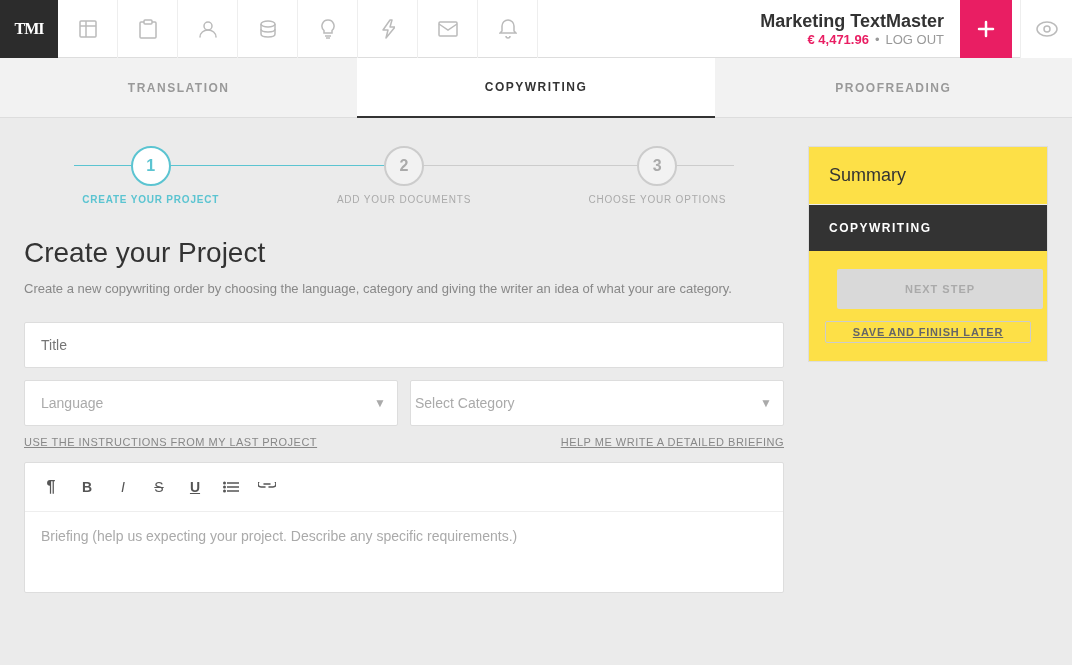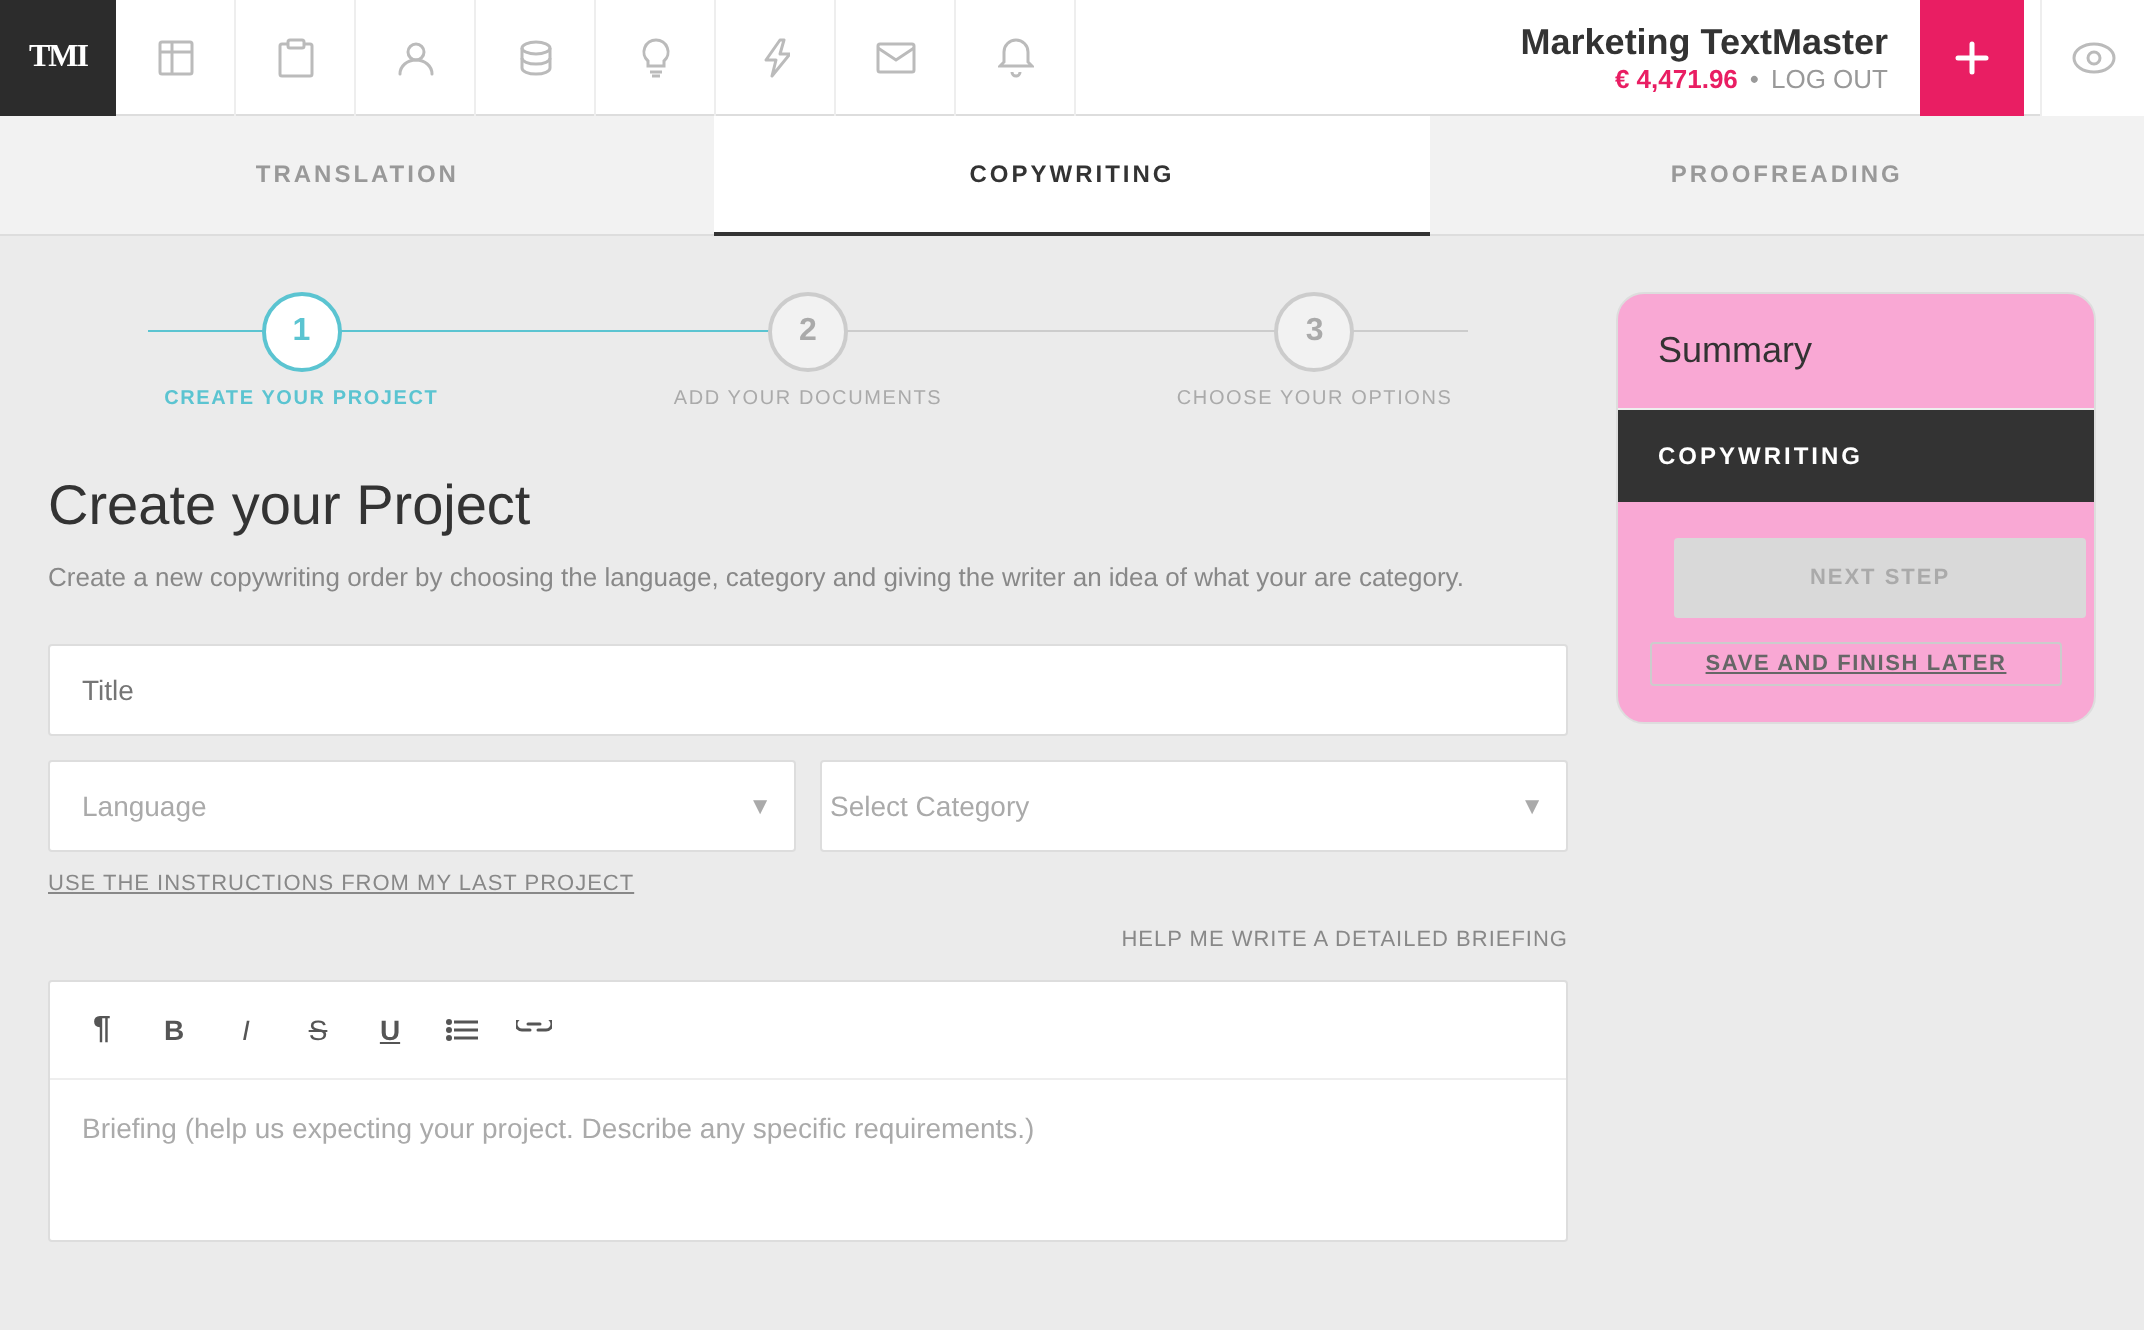--- a/index.html
+++ b/index.html
@@ -83,21 +83,21 @@
     </div>
     <div style="width:52px; height:58px; background:#fff; display:flex; align-items:center; justify-content:center; cursor:pointer; flex-shrink:0; border-left:1px solid #eee;">
       <svg width="22" height="16" viewBox="0 0 22 16" fill="none">
           <ellipse cx="11" cy="8" rx="10" ry="7" stroke="#bbb" stroke-width="1.5"></ellipse>
           <circle cx="11" cy="8" r="3" stroke="#bbb" stroke-width="1.5"></circle>
         </svg>
     </div>
   </div>
 </div>
 
-<div style="display:flex; background:#f2f2f2; border-bottom:1px solid #ddd;">
+<div style="display:flex; background:#f2f2f2; border-bottom:1px solid #ddd;align-items:center;">
   <div style="flex:1; text-align:center; padding:22px 16px; font-size:12px; font-weight:600; letter-spacing:1.5px; color:#999; cursor:pointer; background:#f2f2f2;">
     <span>TRANSLATION</span>
   </div>
   <div style="flex:1; text-align:center; padding:22px 16px; font-size:12px; font-weight:600; letter-spacing:1.5px; color:#333; cursor:pointer; background:#fff; border-bottom:2px solid #333; margin-bottom:-1px;">
     <span>COPYWRITING</span>
   </div>
   <div style="flex:1; text-align:center; padding:22px 16px; font-size:12px; font-weight:600; letter-spacing:1.5px; color:#999; cursor:pointer; background:#f2f2f2;">
     <span>PROOFREADING</span>
   </div>
 </div>
@@ -153,21 +153,21 @@
         <select style="width:100%; padding:14px 36px 14px 4px; border:1px solid #ddd; border-radius:2px; font-size:14px; color:#aaa; background:#fff; appearance:none; cursor:pointer; outline:none;">
           <option>Select Category</option>
         </select>
         <span style="position:absolute; right:12px; top:50%; transform:translateY(-50%); color:#aaa; pointer-events:none; font-size:12px;">▼</span>
       </div>
     </div>
 
     
     <div style="display:flex; justify-content:space-between; margin-bottom:14px;">
       <span style="font-size:11px; color:#888; text-decoration:underline; text-transform:uppercase; letter-spacing:0.5px; cursor:pointer;">USE THE INSTRUCTIONS FROM MY LAST PROJECT</span>
-      <span style="font-size:11px; color:#888; text-transform:uppercase; letter-spacing:0.5px; cursor:pointer;margin-top:28px;">HELP ME WRITE A DETAILED BRIEFING</span>
+      <span style="font-size:11px; color:#888; text-decoration:underline; text-transform:uppercase; letter-spacing:0.5px; cursor:pointer;">HELP ME WRITE A DETAILED BRIEFING</span>
     </div>
 
     
     <div style="border:1px solid #ddd; border-radius:2px; background:#fff;">
       <div style="display:flex; gap:4px; padding:8px 10px; border-bottom:1px solid #eee; align-items:center;">
         <button style="width:32px; height:32px; display:flex; align-items:center; justify-content:center; cursor:pointer; border-radius:2px; font-size:16px; color:#555; font-weight:600; background:transparent; border:none; font-style:normal;">¶</button>
         <button style="width:32px; height:32px; display:flex; align-items:center; justify-content:center; cursor:pointer; border-radius:2px; font-size:14px; color:#555; font-weight:900; background:transparent; border:none;">B</button>
         <button style="width:32px; height:32px; display:flex; align-items:center; justify-content:center; cursor:pointer; border-radius:2px; font-size:14px; color:#555; font-style:italic; background:transparent; border:none;">I</button>
         <button style="width:32px; height:32px; display:flex; align-items:center; justify-content:center; cursor:pointer; border-radius:2px; font-size:14px; color:#555; background:transparent; border:none; text-decoration:line-through;">S</button>
         <button style="width:32px; height:32px; display:flex; align-items:center; justify-content:center; cursor:pointer; border-radius:2px; font-size:14px; color:#555; font-weight:600; background:transparent; border:none; text-decoration:underline;">U</button>
@@ -190,21 +190,21 @@
         </button>
       </div>
       <div contenteditable="true" style="min-height: 80px; padding: 16px; font-size: 14px; color: rgb(170, 170, 170); outline: none;">
         <span>Briefing (help us expecting your project. Describe any specific requirements.)</span>
       </div>
     </div>
 
   </div>
 
   <div style="width:240px; flex-shrink:0;">
-    <div style="background:#f9a8d4; border:1px solid #ddd; border-radius:14px;">
+    <div style="background:#fde047; border:1px solid #ddd; border-radius:0;">
       <div style="padding:18px 20px; font-size:18px; font-weight:400; color:#333; border-bottom:1px solid #eee;">Summary</div>
       <div style="background:#333; color:#fff; padding:16px 20px; font-size:12px; font-weight:700; letter-spacing:1.5px; text-transform:uppercase;">COPYWRITING</div>
       <div style="padding:18px 16px;">
         <button style="width:100%; padding:14px; background:#d9d9d9; color:#aaa; font-size:11px; font-weight:700; letter-spacing:1px; text-transform:uppercase; border:none; border-radius:2px; cursor:not-allowed; margin-bottom:12px;margin-left:12px;">NEXT STEP</button>
         <button style="width:100%; padding:4px; background:transparent; color:#666; font-size:11px; font-weight:600; letter-spacing:0.8px; text-transform:uppercase; border:1px solid #ccc; border-radius:2px; cursor:pointer;text-decoration:underline;">SAVE AND FINISH LATER</button>
       </div>
     </div>
   </div>
 
 </div>

